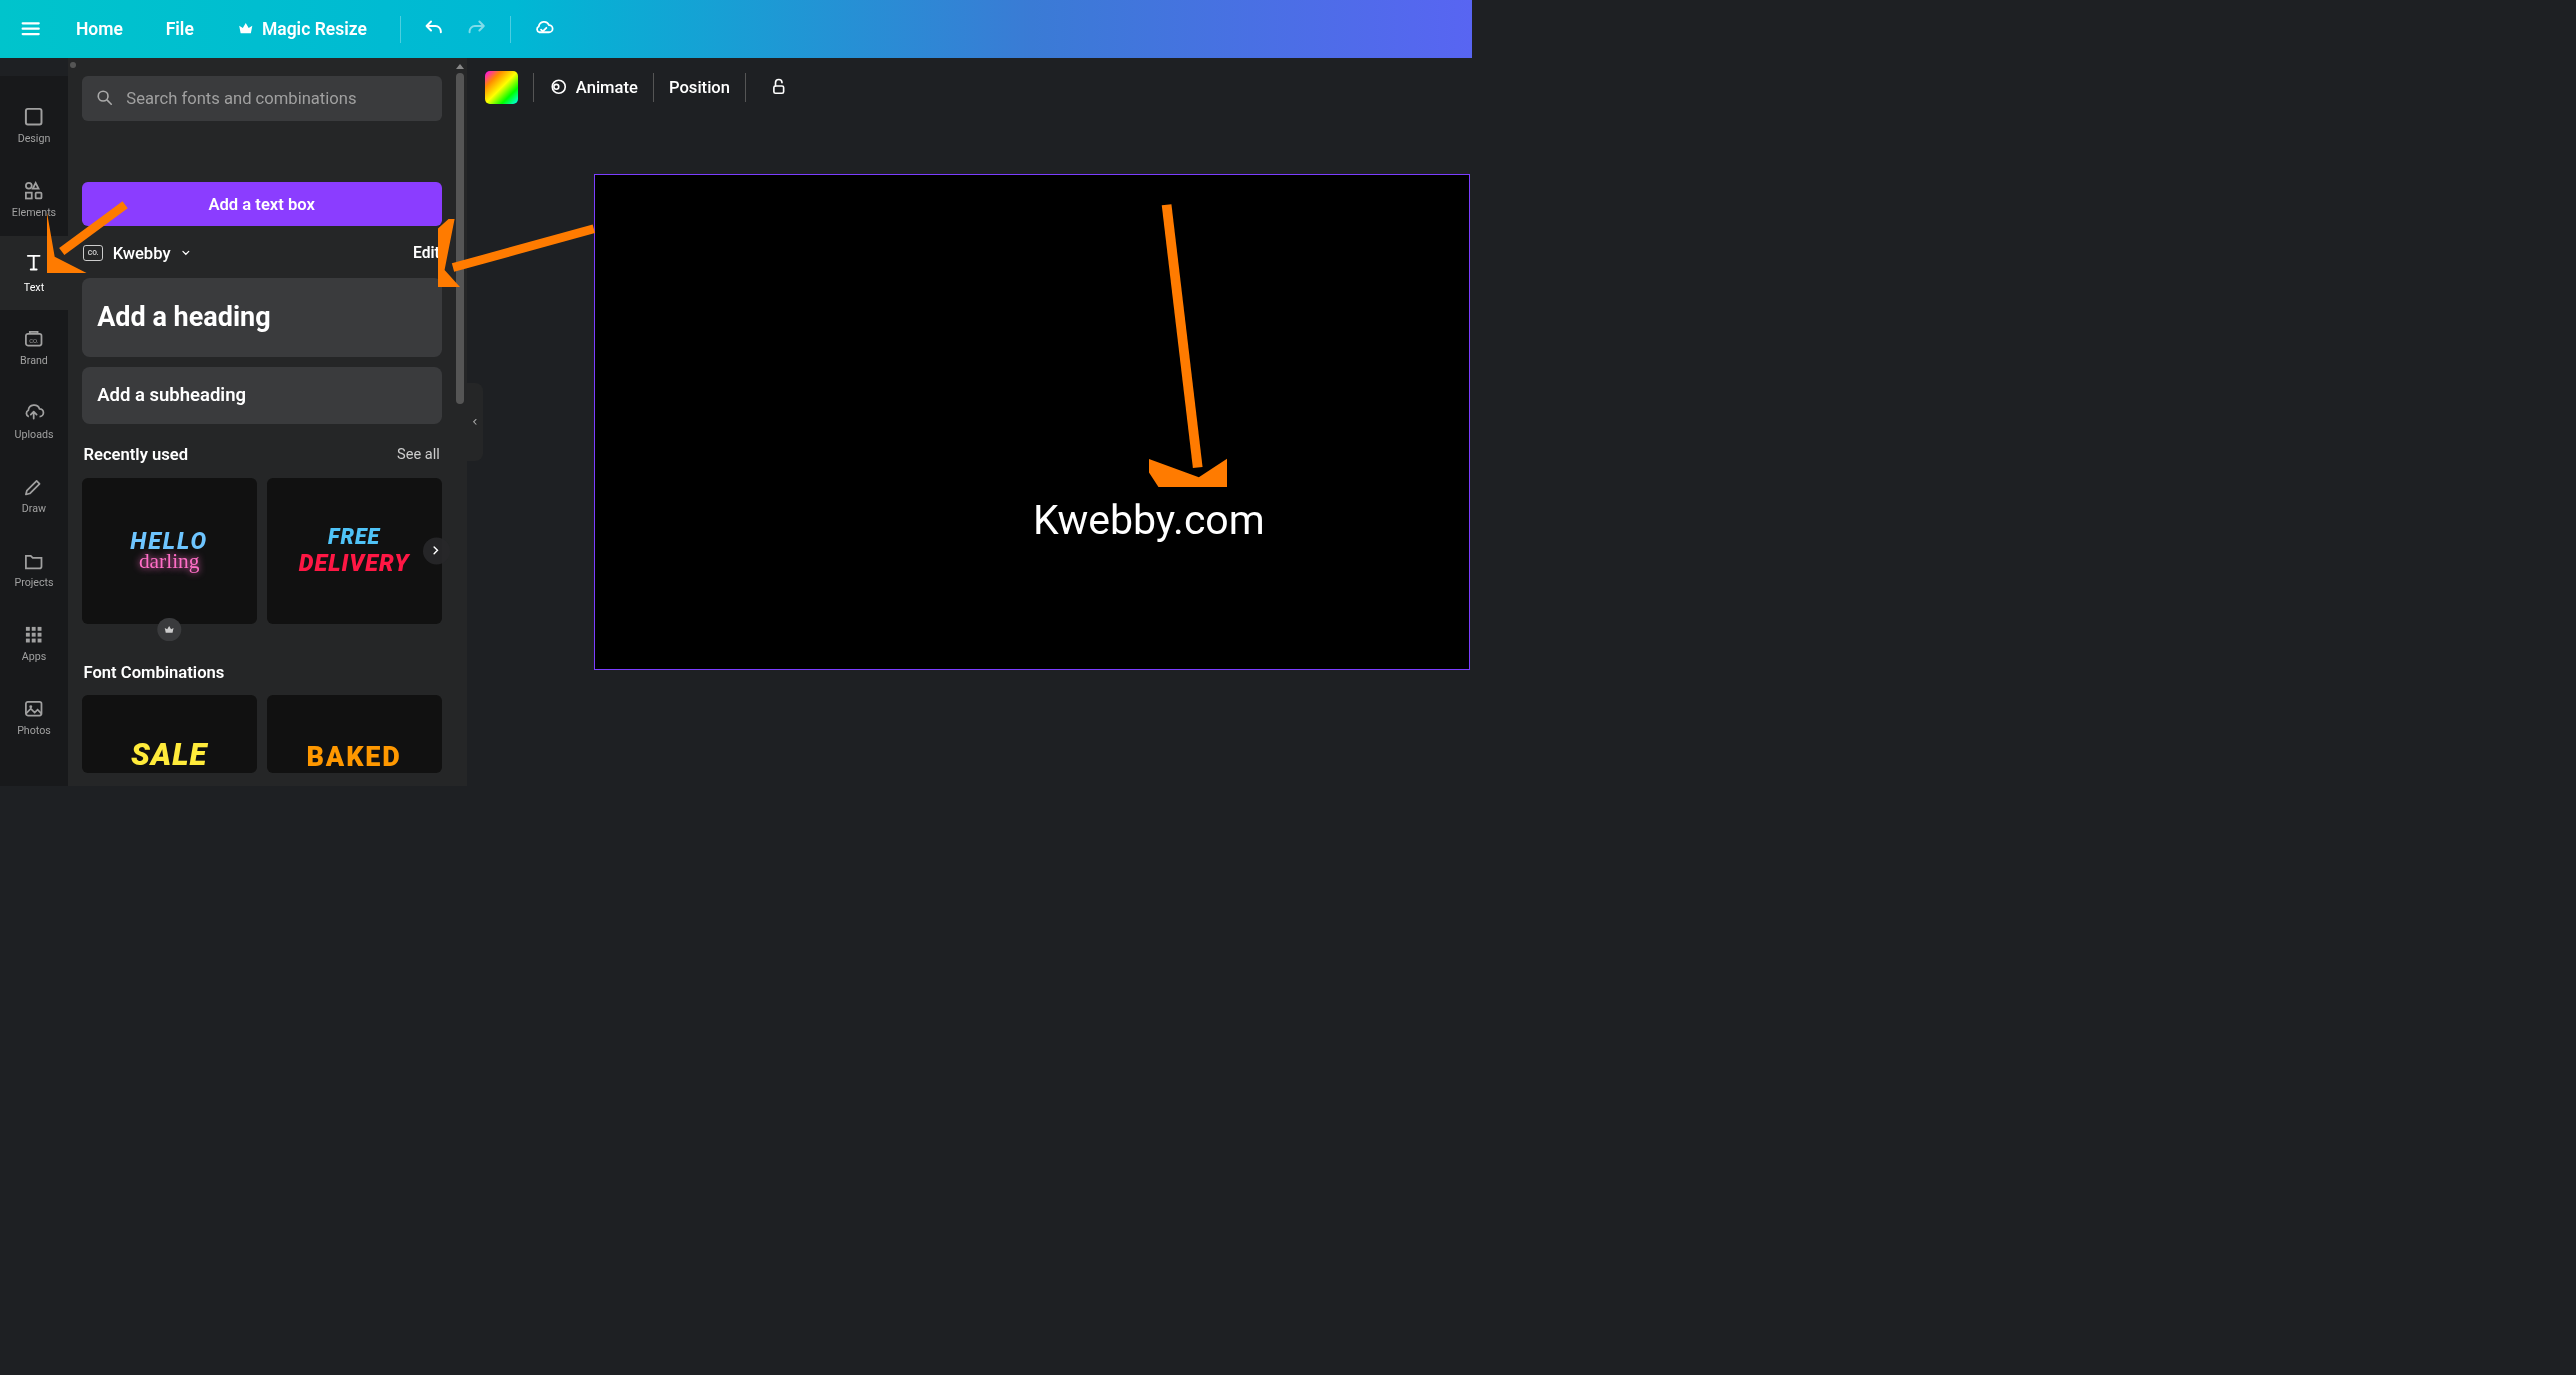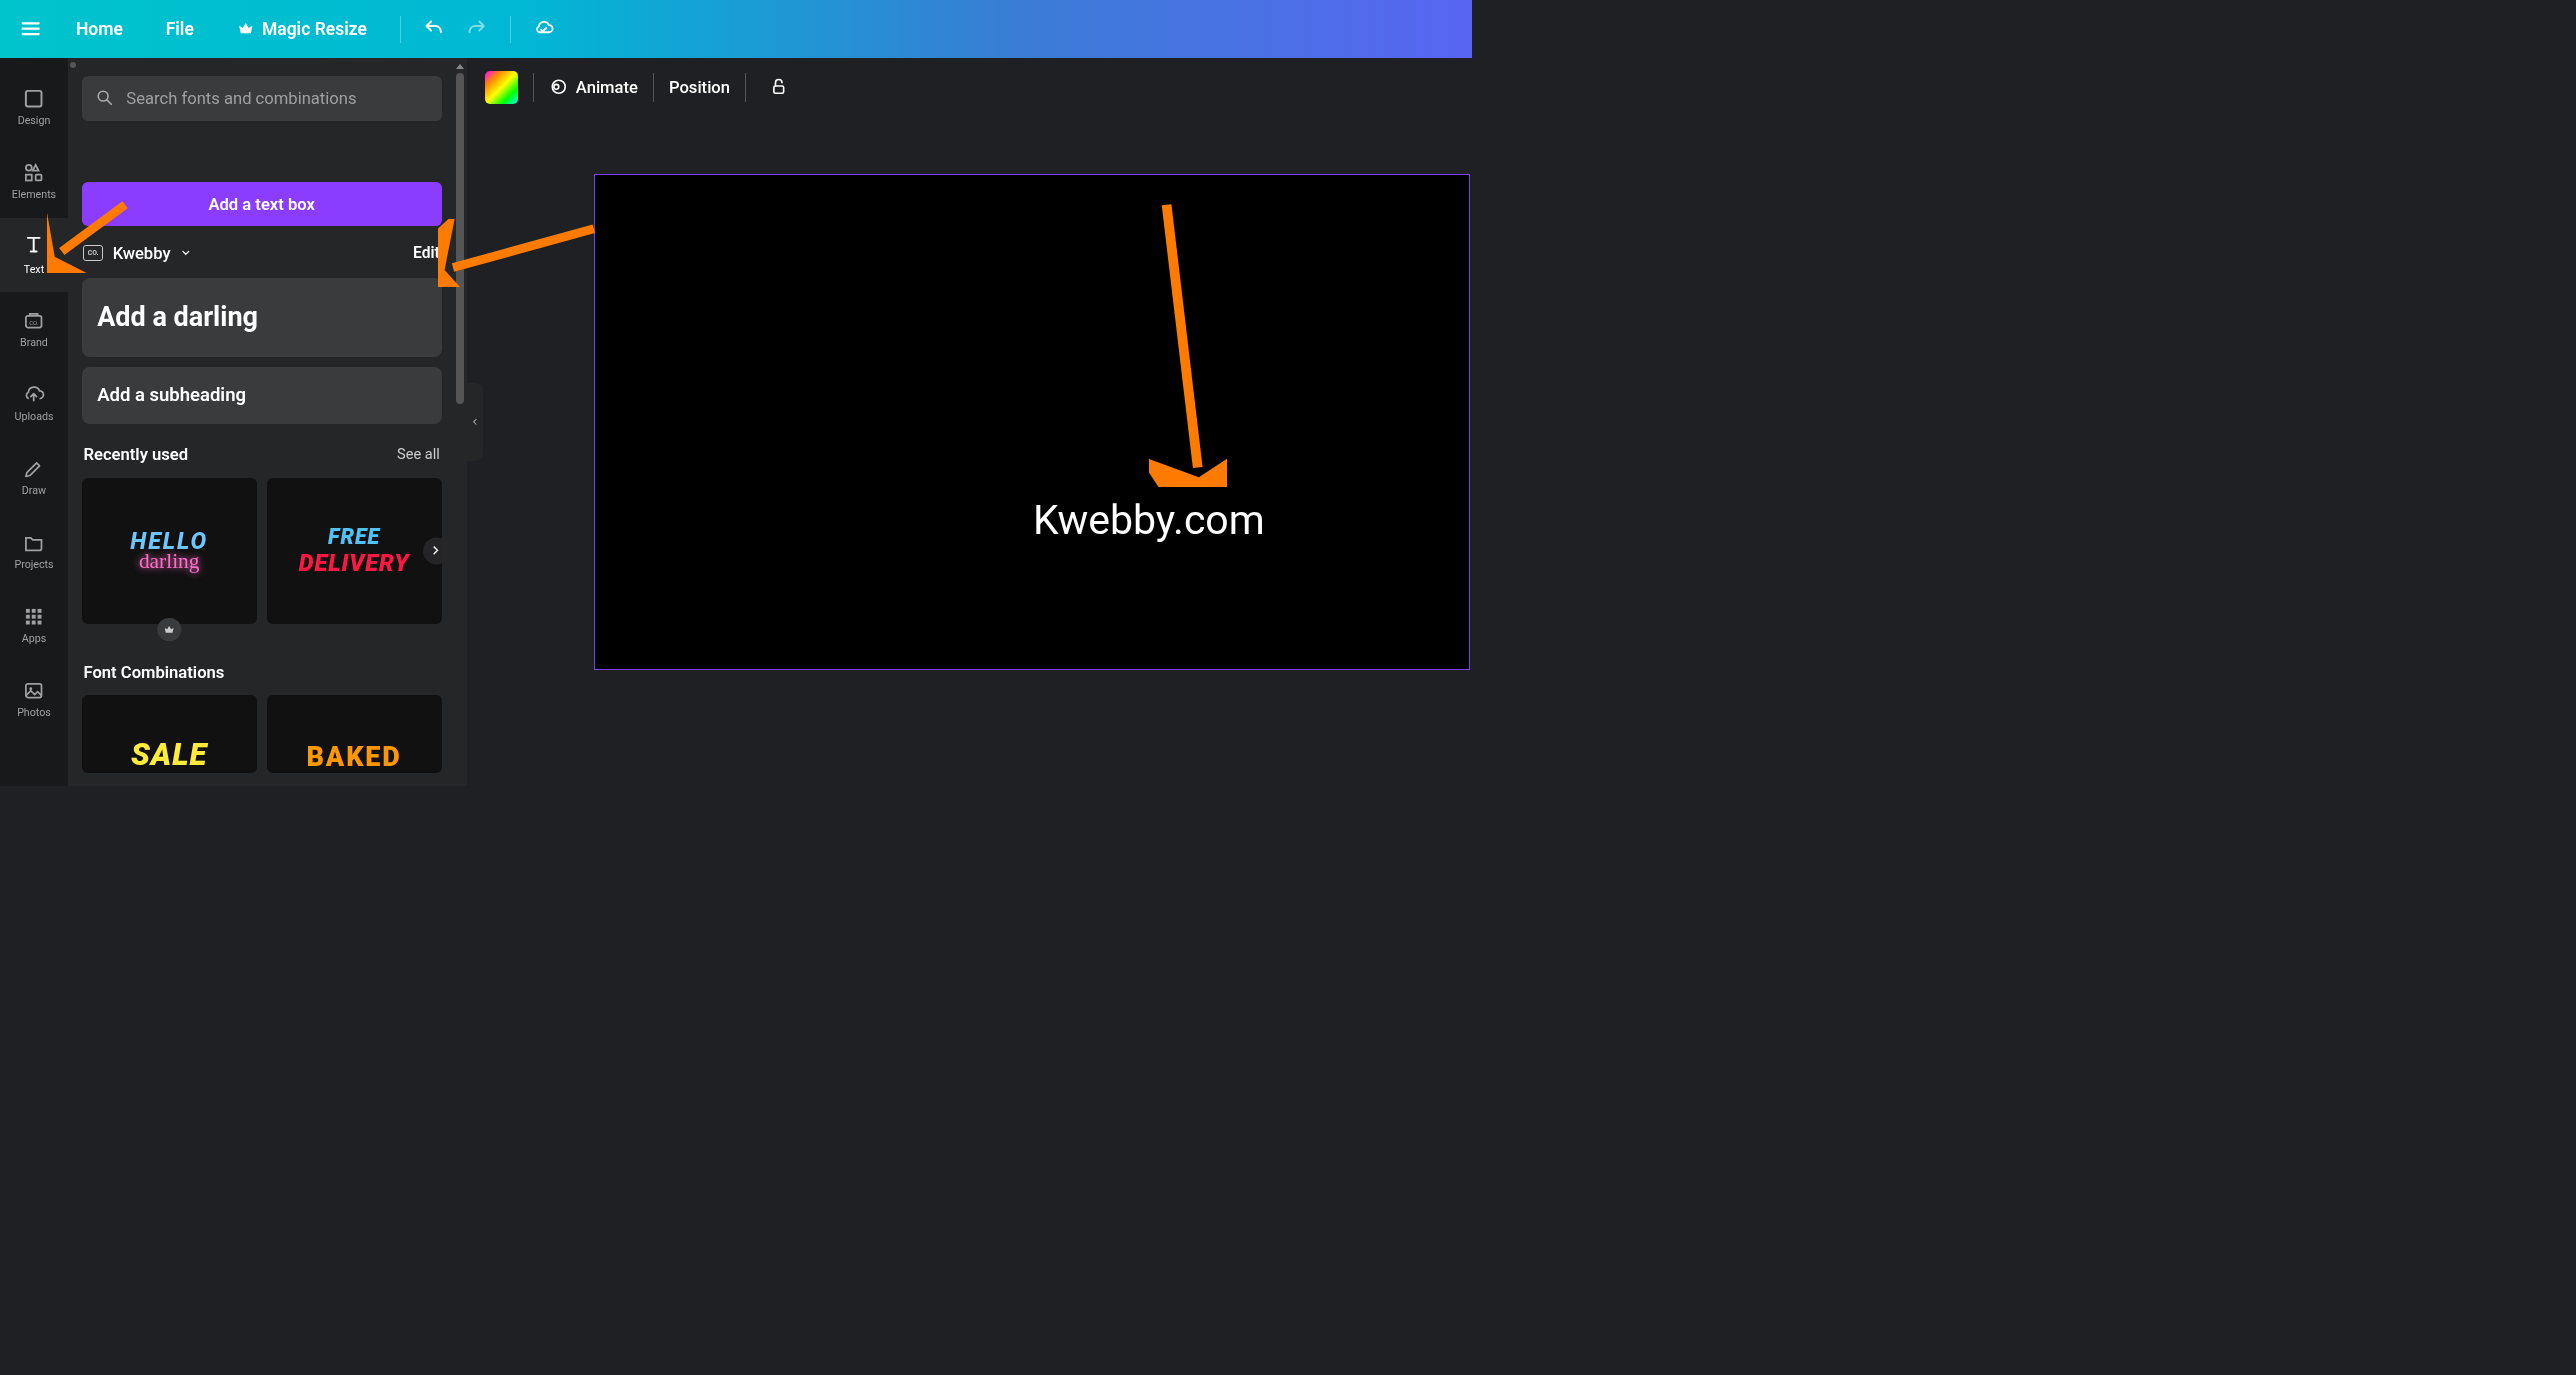--- a/index.html
+++ b/index.html
@@ -12,21 +12,21 @@
 .nav-item { color:#fff; font-size:17.5px; font-weight:600; padding:7.8px 17.5px; cursor:pointer; }
 .magic-resize { display:flex; align-items:center; gap:7.8px; }
 .crown-sm { width:17.5px; height:17.5px; }
 .divider-v { width:1px; height:27px; background:rgba(255,255,255,0.3); margin:0 7.8px; }
 .icon-btn { width:35px; height:35px; display:flex; align-items:center; justify-content:center; cursor:pointer; }
 
 
 .main { display:flex; height:calc(100% - 58px); }
 
 
-.rail { width:68px; background:#18191b; display:flex; flex-direction:column; align-items:center; padding-top:11.7px; }
+.rail { width:68px; background:#18191b; display:flex; flex-direction:column; align-items:center; padding-top:11.7px;margin-top:18px; }
 .rail-item { width:68px; height:74px; display:flex; flex-direction:column; align-items:center; justify-content:center; gap:3.9px; cursor:pointer; color:#a0a0a0; }
 .rail-item.active { background:#252627; color:#fff;gap:6px; }
 .rail-item svg { width:23.4px; height:23.4px; }
 .rail-label { font-size:10.7px; }
 
 
 .panel-wrap { width:399px; background:#252627; position:relative; display:flex; }
 .scroll-left { width:9.7px; background:#252627; display:flex; flex-direction:column; align-items:center; }
 .scroll-thumb-l { width:5.8px; height:5.8px; border-radius:2.9px; background:#555; margin-top:3.9px; }
 .panel { flex:1; padding:17.5px 11.7px 0 3.9px; overflow:hidden; }
@@ -220,21 +220,21 @@
         <div class="brand-left">
           <div class="co-badge">CO.</div>
           <span class="brand-name">Kwebby</span>
           <svg class="chev" viewBox="0 0 24 24">
               <path d="M6 9l6 6 6-6" stroke="#fff" stroke-width="2.5" fill="none" stroke-linecap="round"></path>
             </svg>
         </div>
         <span class="edit-link">Edit</span>
       </div>
 
-      <div class="text-card heading-card">Add a darling</div>
+      <div class="text-card heading-card">Add a heading</div>
       <div class="text-card subheading-card">Add a subheading</div>
 
       <div class="section-hdr">
         <span class="section-title">Recently used</span>
         <span class="see-all">See all</span>
       </div>
 
       <div class="tiles" style="position:relative;">
         <div class="tile">
           <div class="hello-txt">

